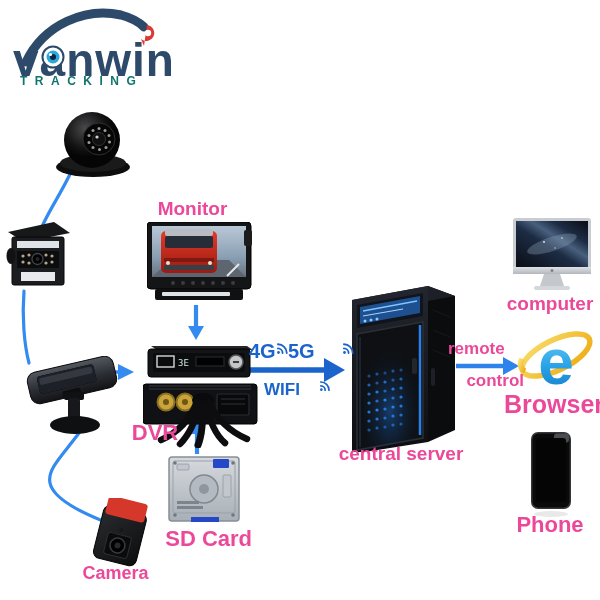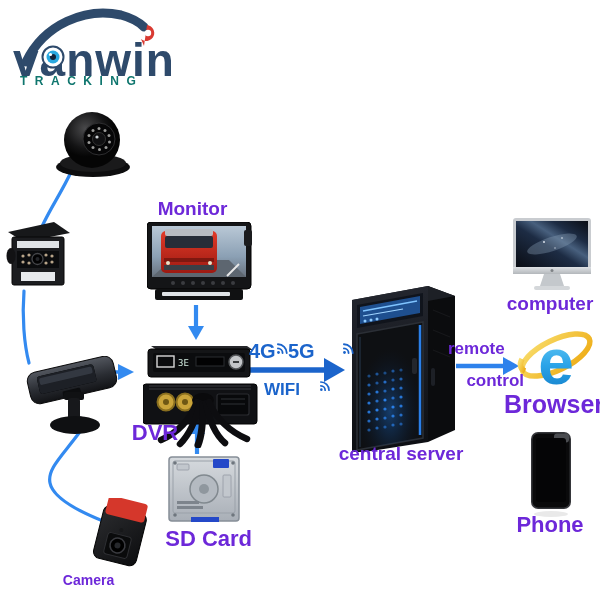--- a/index.html
+++ b/index.html
@@ -1,19 +1,19 @@
 <!DOCTYPE html>
 <html><head>
 <meta charset="utf-8">
 <style>
   html,body{margin:0;padding:0;background:#fff;}
   .canvas{position:relative;width:600px;height:600px;background:#ffffff;overflow:hidden;
           font-family:"Liberation Sans",sans-serif;}
   .abs{position:absolute;}
-  .lbl{position:absolute;font-weight:bold;color:#6d28d9;text-align:center;line-height:1.05;}
+  .lbl{position:absolute;font-weight:bold;color:#ec4899;text-align:center;line-height:1.05;}
   .overlay{position:absolute;left:0;top:0;pointer-events:none;}
   .wtag{position:absolute;color:#1b64cb;font-weight:bold;display:flex;align-items:flex-end;gap:1px;}
   .wtag b{font-size:20px;letter-spacing:0;}
   .wtag.small b{font-size:17px;}
   .wtag svg{margin-bottom:9px;}
   .logo-brand{position:absolute;left:13px;top:33px;font-size:46px;font-weight:bold;
               color:#2e4a6b;letter-spacing:1px;}
   .logo-tag{position:absolute;left:20px;top:74px;font-size:12px;font-weight:bold;
             color:#0f766e;letter-spacing:7.5px;}
 </style>
@@ -408,21 +408,21 @@
         <path d="M1,8 A5,5 0 0 1 6,13"></path>
           <path d="M1,3.5 A9.5,9.5 0 0 1 10.5,13"></path>
       </g>
         <circle cx="1.6" cy="12.4" r="1.5" fill="#1b64cb"></circle>
     </svg>
   </div>
 
   <div class="lbl" style="left:140px;top:199px;width:105px;font-size:19px;">Monitor</div>
   <div class="lbl" style="left:124px;top:421px;width:62px;font-size:22px;">DVR</div>
   <div class="lbl" style="left:147px;top:527px;width:105px;font-size:22px;text-align:right;">SD Card</div>
-  <div class="lbl" style="left:36px;top:564px;width:105px;font-size:14px;margin-top:9px;">Camera</div>
+  <div class="lbl" style="left:63px;top:564px;width:105px;font-size:18px;">Camera</div>
   <div class="lbl" style="left:325px;top:444px;width:152px;font-size:19px;">central server</div>
   <div class="lbl" style="left:500px;top:294px;width:100px;font-size:19px;">computer</div>
   <div class="lbl" style="left:504px;top:391px;width:96px;font-size:25px;">Browser</div>
   <div class="lbl" style="left:504px;top:513px;width:92px;font-size:22px;">Phone</div>
   <div class="lbl" style="left:442px;top:340px;width:74px;font-size:17px;text-align:left;padding-left:6px;">remote</div>
   <div class="lbl" style="left:446px;top:372px;width:76px;font-size:17px;text-align:right;padding-left:2px;">control</div>
 
 </div>
 
 </body></html>

